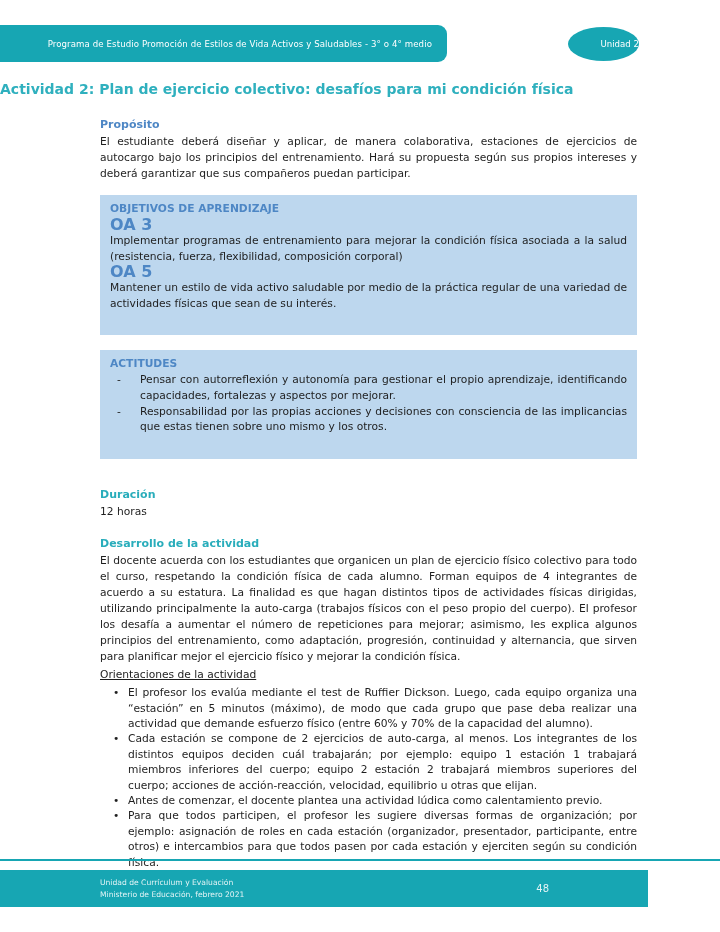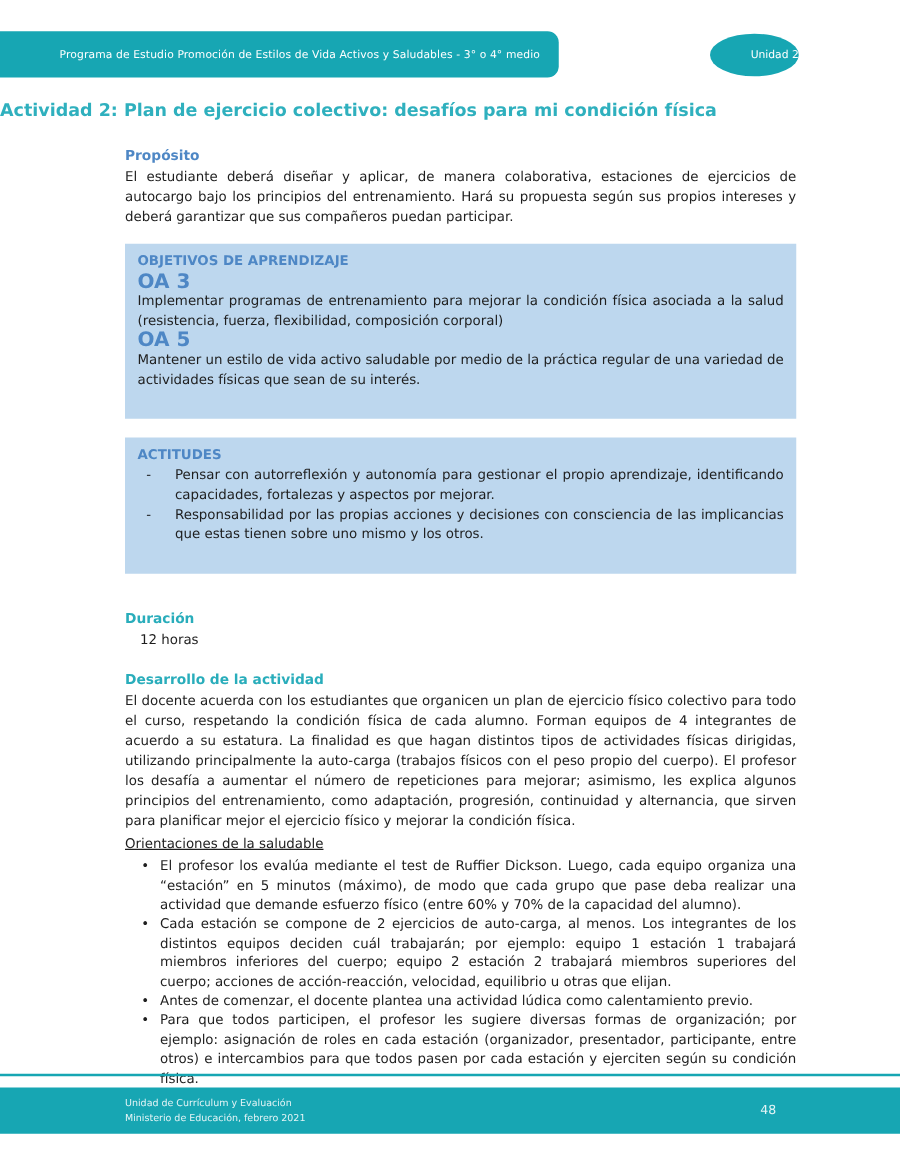--- a/index.html
+++ b/index.html
@@ -35,34 +35,34 @@
   .infobox.act { margin-bottom:29px; }
   .bx-heading { color:#4E87C5; font-weight:bold; font-size:10.7px; line-height:16px; margin:0; }
   .oa-code { color:#4E87C5; font-weight:bold; font-size:16px; line-height:16px; margin:0; }
   .bx-text { margin:0; text-align:justify; line-height:15.5px; }
 
   .dash-item { display:flex; line-height:15.8px; }
   .dash-item .marker { flex:none; width:30px; box-sizing:border-box; padding-left:7px; }
   .dash-item .txt { flex:1; text-align:justify; }
 
   .duracion-block { margin-bottom:18px; }
-  .duracion-value { margin:1px 12px 0; line-height:15px; }
+  .duracion-value { margin:1px 0 0; line-height:15px; }
 
   .desarrollo-par { margin:0 0 3px; text-align:justify; line-height:16px; }
 
   .orient-heading { font-size:10.7px; font-weight:normal; color:#1e1e1e;
     text-decoration:underline; margin:0 0 4px; }
 
   .bullet-item { display:flex; line-height:15.4px; }
   .bullet-item .marker { flex:none; width:28px; box-sizing:border-box; padding-left:13px; }
   .bullet-item .txt { flex:1; text-align:justify; }
 
   
   .footer-rule { position:absolute; left:0; top:859px; width:720px; height:2px; background:#17A6B3; }
-  .footer-bar { position:absolute; left:0; top:870px; width:720px; height:37px;
+  .footer-bar { position:absolute; left:0; top:870px; width:648px; height:37px;
     background:#17A6B3; box-sizing:border-box; display:flex; align-items:center;
     justify-content:space-between; padding:0 99px 0 100px;
     color:rgba(255,255,255,0.88); font-size:7.6px; line-height:11.5px; }
   .footer-bar .pagenum { font-size:10px; }
 </style>
 </head>
 <body>
 
 <div class="page">
 
@@ -102,21 +102,21 @@
     </div>
 
     <div class="duracion-block">
       <h3 class="h-teal">Duración</h3>
       <p class="duracion-value">12 horas</p>
     </div>
 
     <h3 class="h-teal">Desarrollo de la actividad</h3>
     <p class="desarrollo-par">El docente acuerda con los estudiantes que organicen un plan de ejercicio físico colectivo para todo el curso, respetando la condición física de cada alumno. Forman equipos de 4 integrantes de acuerdo a su estatura. La finalidad es que hagan distintos tipos de actividades físicas dirigidas, utilizando principalmente la auto-carga (trabajos físicos con el peso propio del cuerpo). El profesor los desafía a aumentar el número de repeticiones para mejorar; asimismo, les explica algunos principios del entrenamiento, como adaptación, progresión, continuidad y alternancia, que sirven para planificar mejor el ejercicio físico y mejorar la condición física.</p>
 
-    <p class="orient-heading">Orientaciones de la saludable</p>
+    <p class="orient-heading">Orientaciones de la actividad</p>
 
     <div>
       <div class="bullet-item">
         <span class="marker">•</span>
         <span class="txt">El profesor los evalúa mediante el test de Ruffier Dickson. Luego, cada equipo organiza una “estación” en 5 minutos (máximo), de modo que cada grupo que pase deba realizar una actividad que demande esfuerzo físico (entre 60% y 70% de la capacidad del alumno).</span>
       </div>
       <div class="bullet-item">
         <span class="marker">•</span>
         <span class="txt">Cada estación se compone de 2 ejercicios de auto-carga, al menos. Los integrantes de los distintos equipos deciden cuál trabajarán; por ejemplo: equipo 1 estación 1 trabajará miembros inferiores del cuerpo; equipo 2 estación 2 trabajará miembros superiores del cuerpo; acciones de acción-reacción, velocidad, equilibrio u otras que elijan.</span>
       </div>

